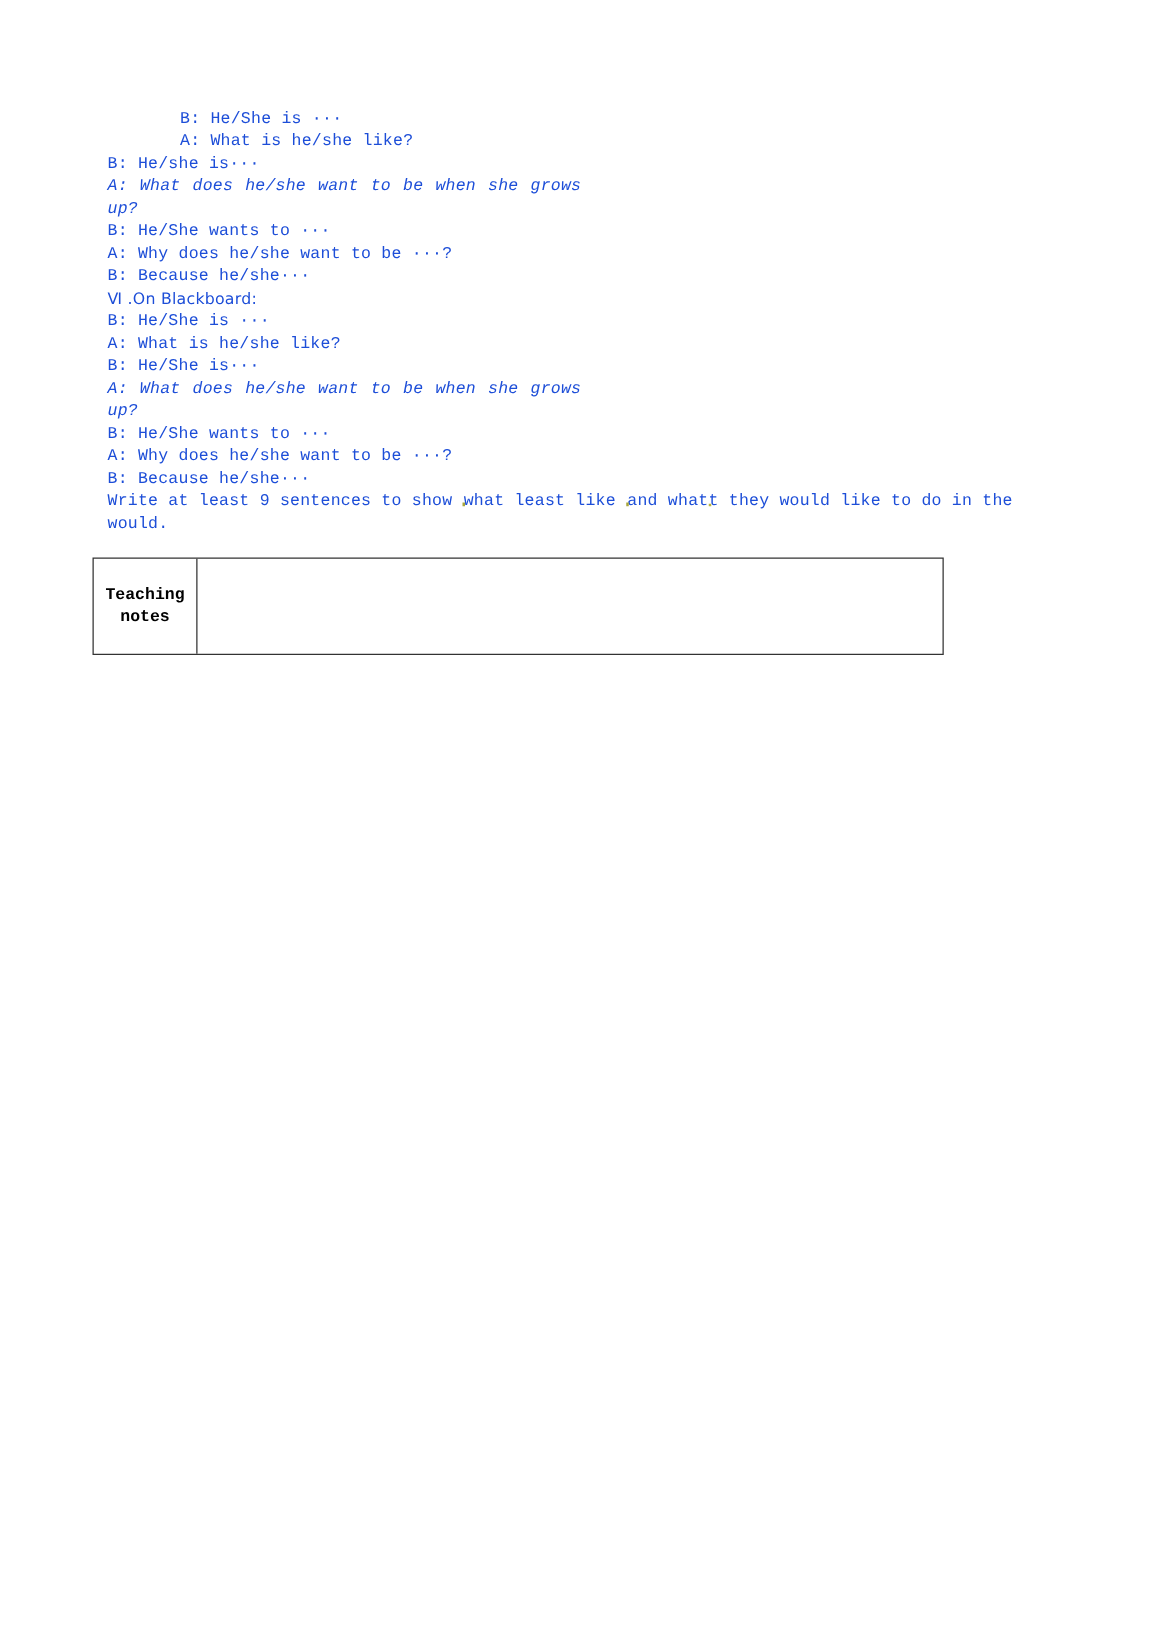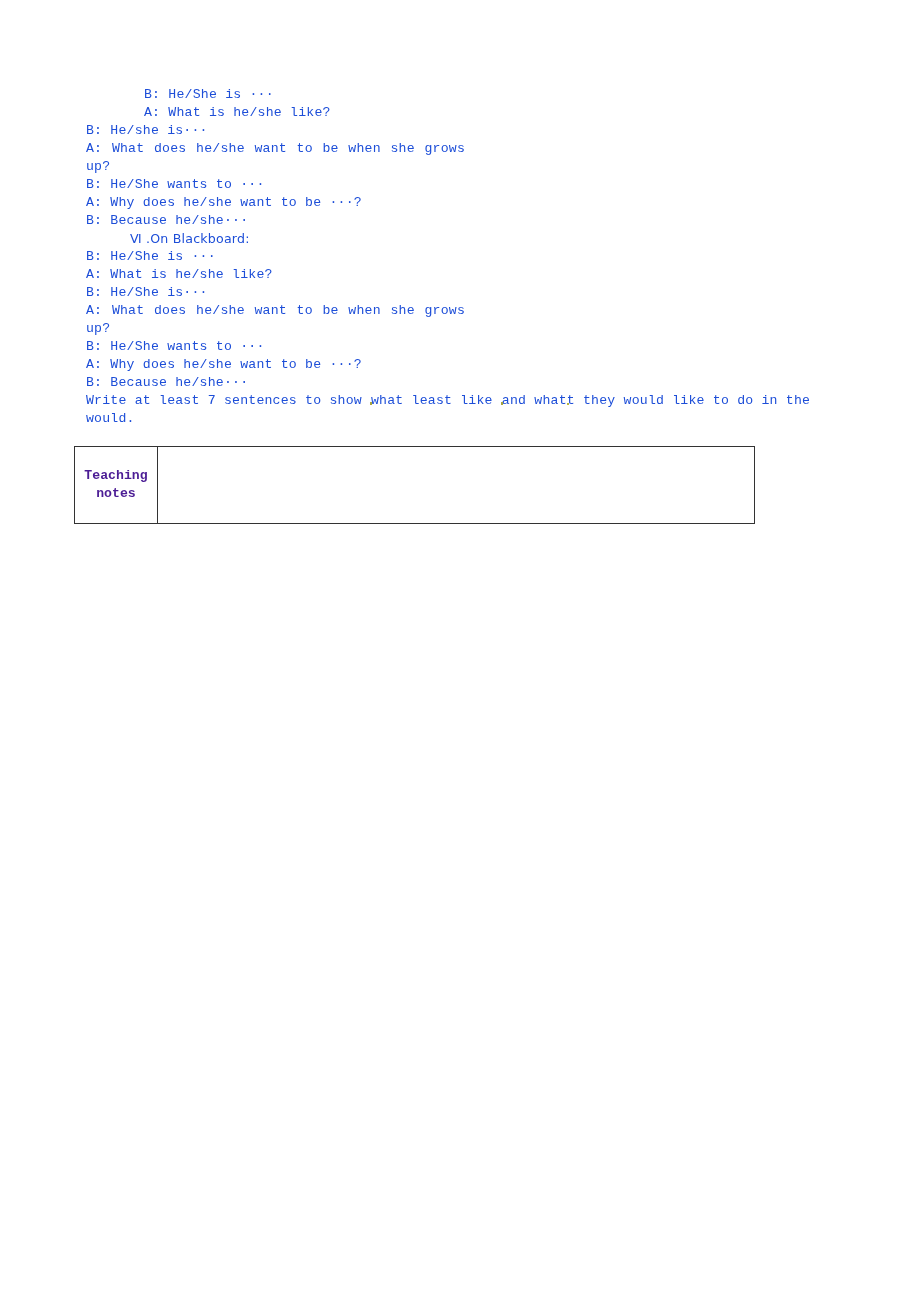--- a/index.html
+++ b/index.html
@@ -40,34 +40,34 @@
   }
   .line.indent-small {
     padding-left: 9px;
   }
   
   .line.justify {
     white-space: normal;
     text-align: justify;
     text-align-last: justify;
     word-spacing: 0px;
+    font-style: italic;
   }
   .line.justify-465 {
     width: 379px;
   }
   .line.justify-wide {
     width: 747px;
     text-align: justify;
     text-align-last: left;
     white-space: normal;
   }
   .roman {
     font-family: "DejaVu Sans", sans-serif;
     font-size: 12.6px;
-    margin-left: 44px;
   }
   
   .speck {
     display: inline-block;
     width: 2px;
     height: 2px;
     background: #b9b53a;
     vertical-align: baseline;
     position: relative;
     top: 1px;
@@ -97,21 +97,21 @@
     width: 83px;
     box-sizing: border-box;
     border-right: 1px solid #333333;
     display: flex;
     align-items: center;
     justify-content: center;
     text-align: center;
     font-weight: bold;
     font-size: 13.2px;
     line-height: 18px;
-    color: #4c1d95;
+    color: #000000;
   }
   .notes-body-cell {
     flex: 1;
     box-sizing: border-box;
   }
 </style>
 </head>
 <body>
 
 <div class="page">
@@ -127,21 +127,21 @@
     <div class="line">B: Because he/she···</div>
     <div class="line roman">Ⅵ .On Blackboard:</div>
     <div class="line">B: He/She is ···</div>
     <div class="line">A: What is he/she like?</div>
     <div class="line">B: He/She is···</div>
     <div class="line justify justify-465">A: What does he/she want to be when she grows up?</div>
     <div class="line">B: He/She wants to ···</div>
     <div class="line">A: Why does he/she want to be ···?</div>
     <div class="line">B: Because he/she···</div>
 
-    <div class="line justify-wide"><span>Write at least 7 sentences to show </span><span class="speck-lead"></span><span>what</span><span> least like </span><span class="speck-lead"></span><span>and</span><span> what</span><span class="speck"></span><span>t</span><span> they would like to do in the</span></div>
+    <div class="line justify-wide"><span>Write at least 9 sentences to show </span><span class="speck-lead"></span><span>what</span><span> least like </span><span class="speck-lead"></span><span>and</span><span> what</span><span class="speck"></span><span>t</span><span> they would like to do in the</span></div>
 
     <div class="line">would.</div>
 
   </div>
 
   <div class="notes-table">
     <div class="notes-label-cell">
       <span><span>Teaching</span><br><span>notes</span></span>
     </div>
     <div class="notes-body-cell"></div>

